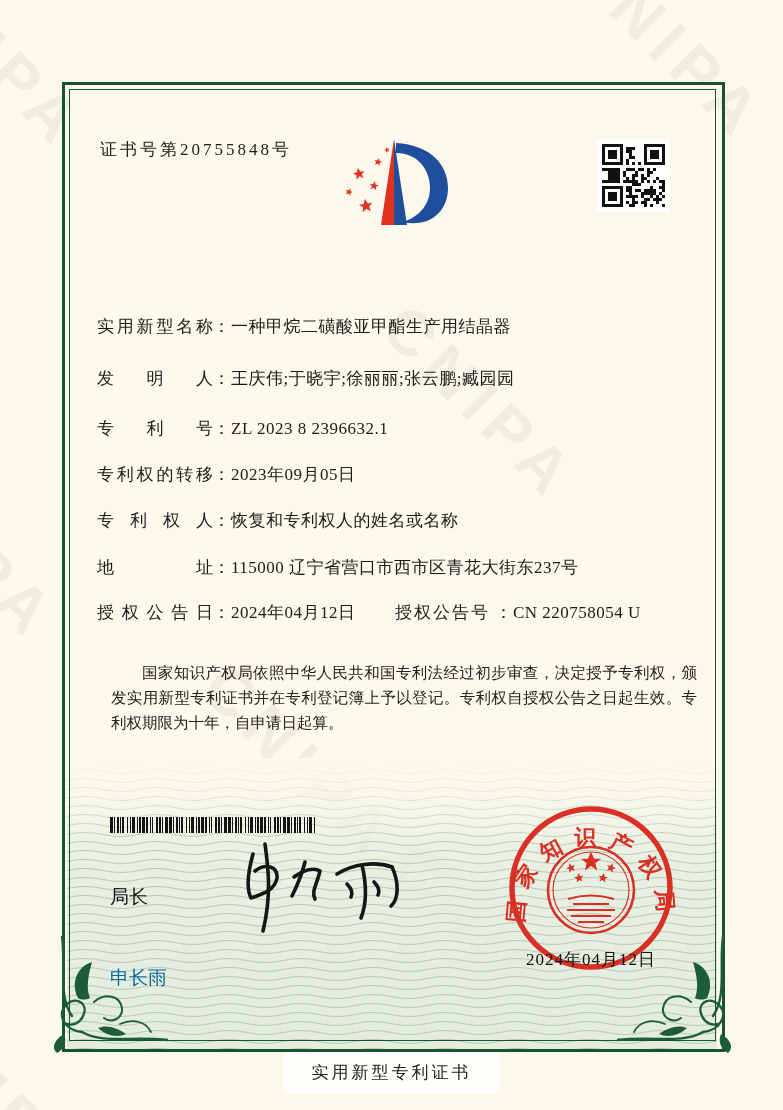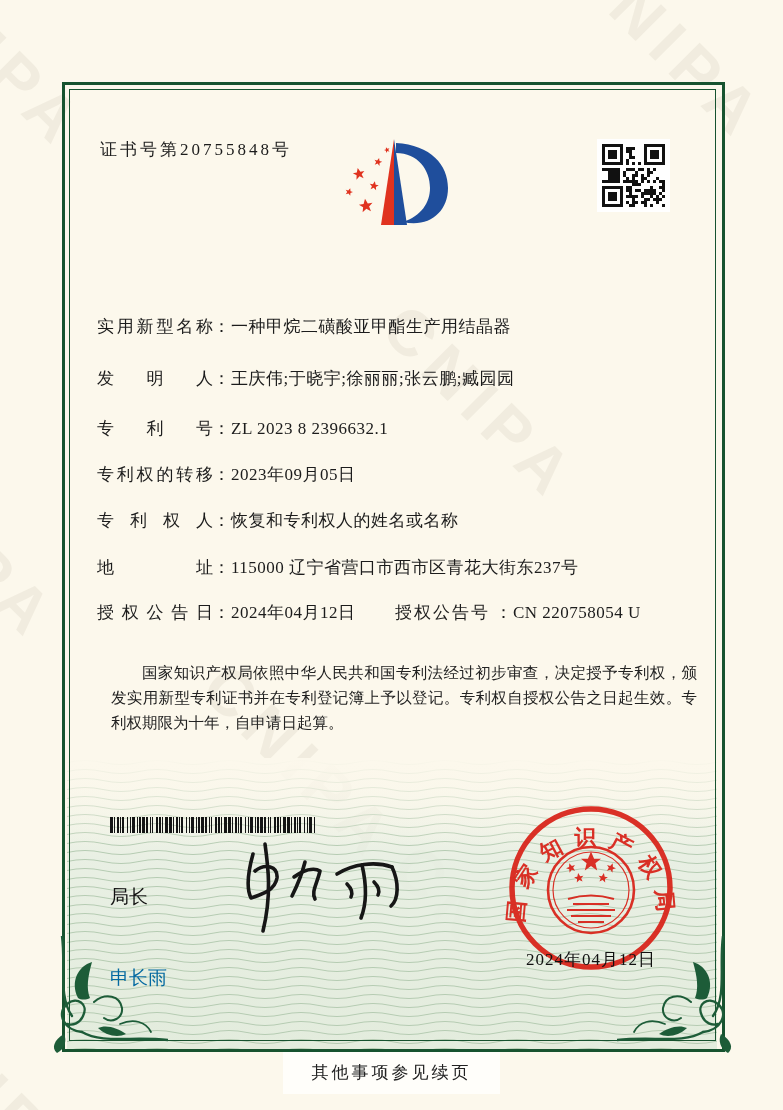--- a/index.html
+++ b/index.html
@@ -796,15 +796,15 @@
         <path d="M68,102 h36"></path>
         <path d="M62,108 h48"></path>
         <path d="M66,114 h40"></path>
         <path d="M73,120 h26"></path>
       </g>
     </g>
   </svg>
   <div class="sealdate">2024年04月12日</div>
 
 
-  <div class="footer-note">其他事项参见续页</div>
+  <div class="footer-note">实用新型专利证书</div>
 
 </div>
 
 </body></html>

